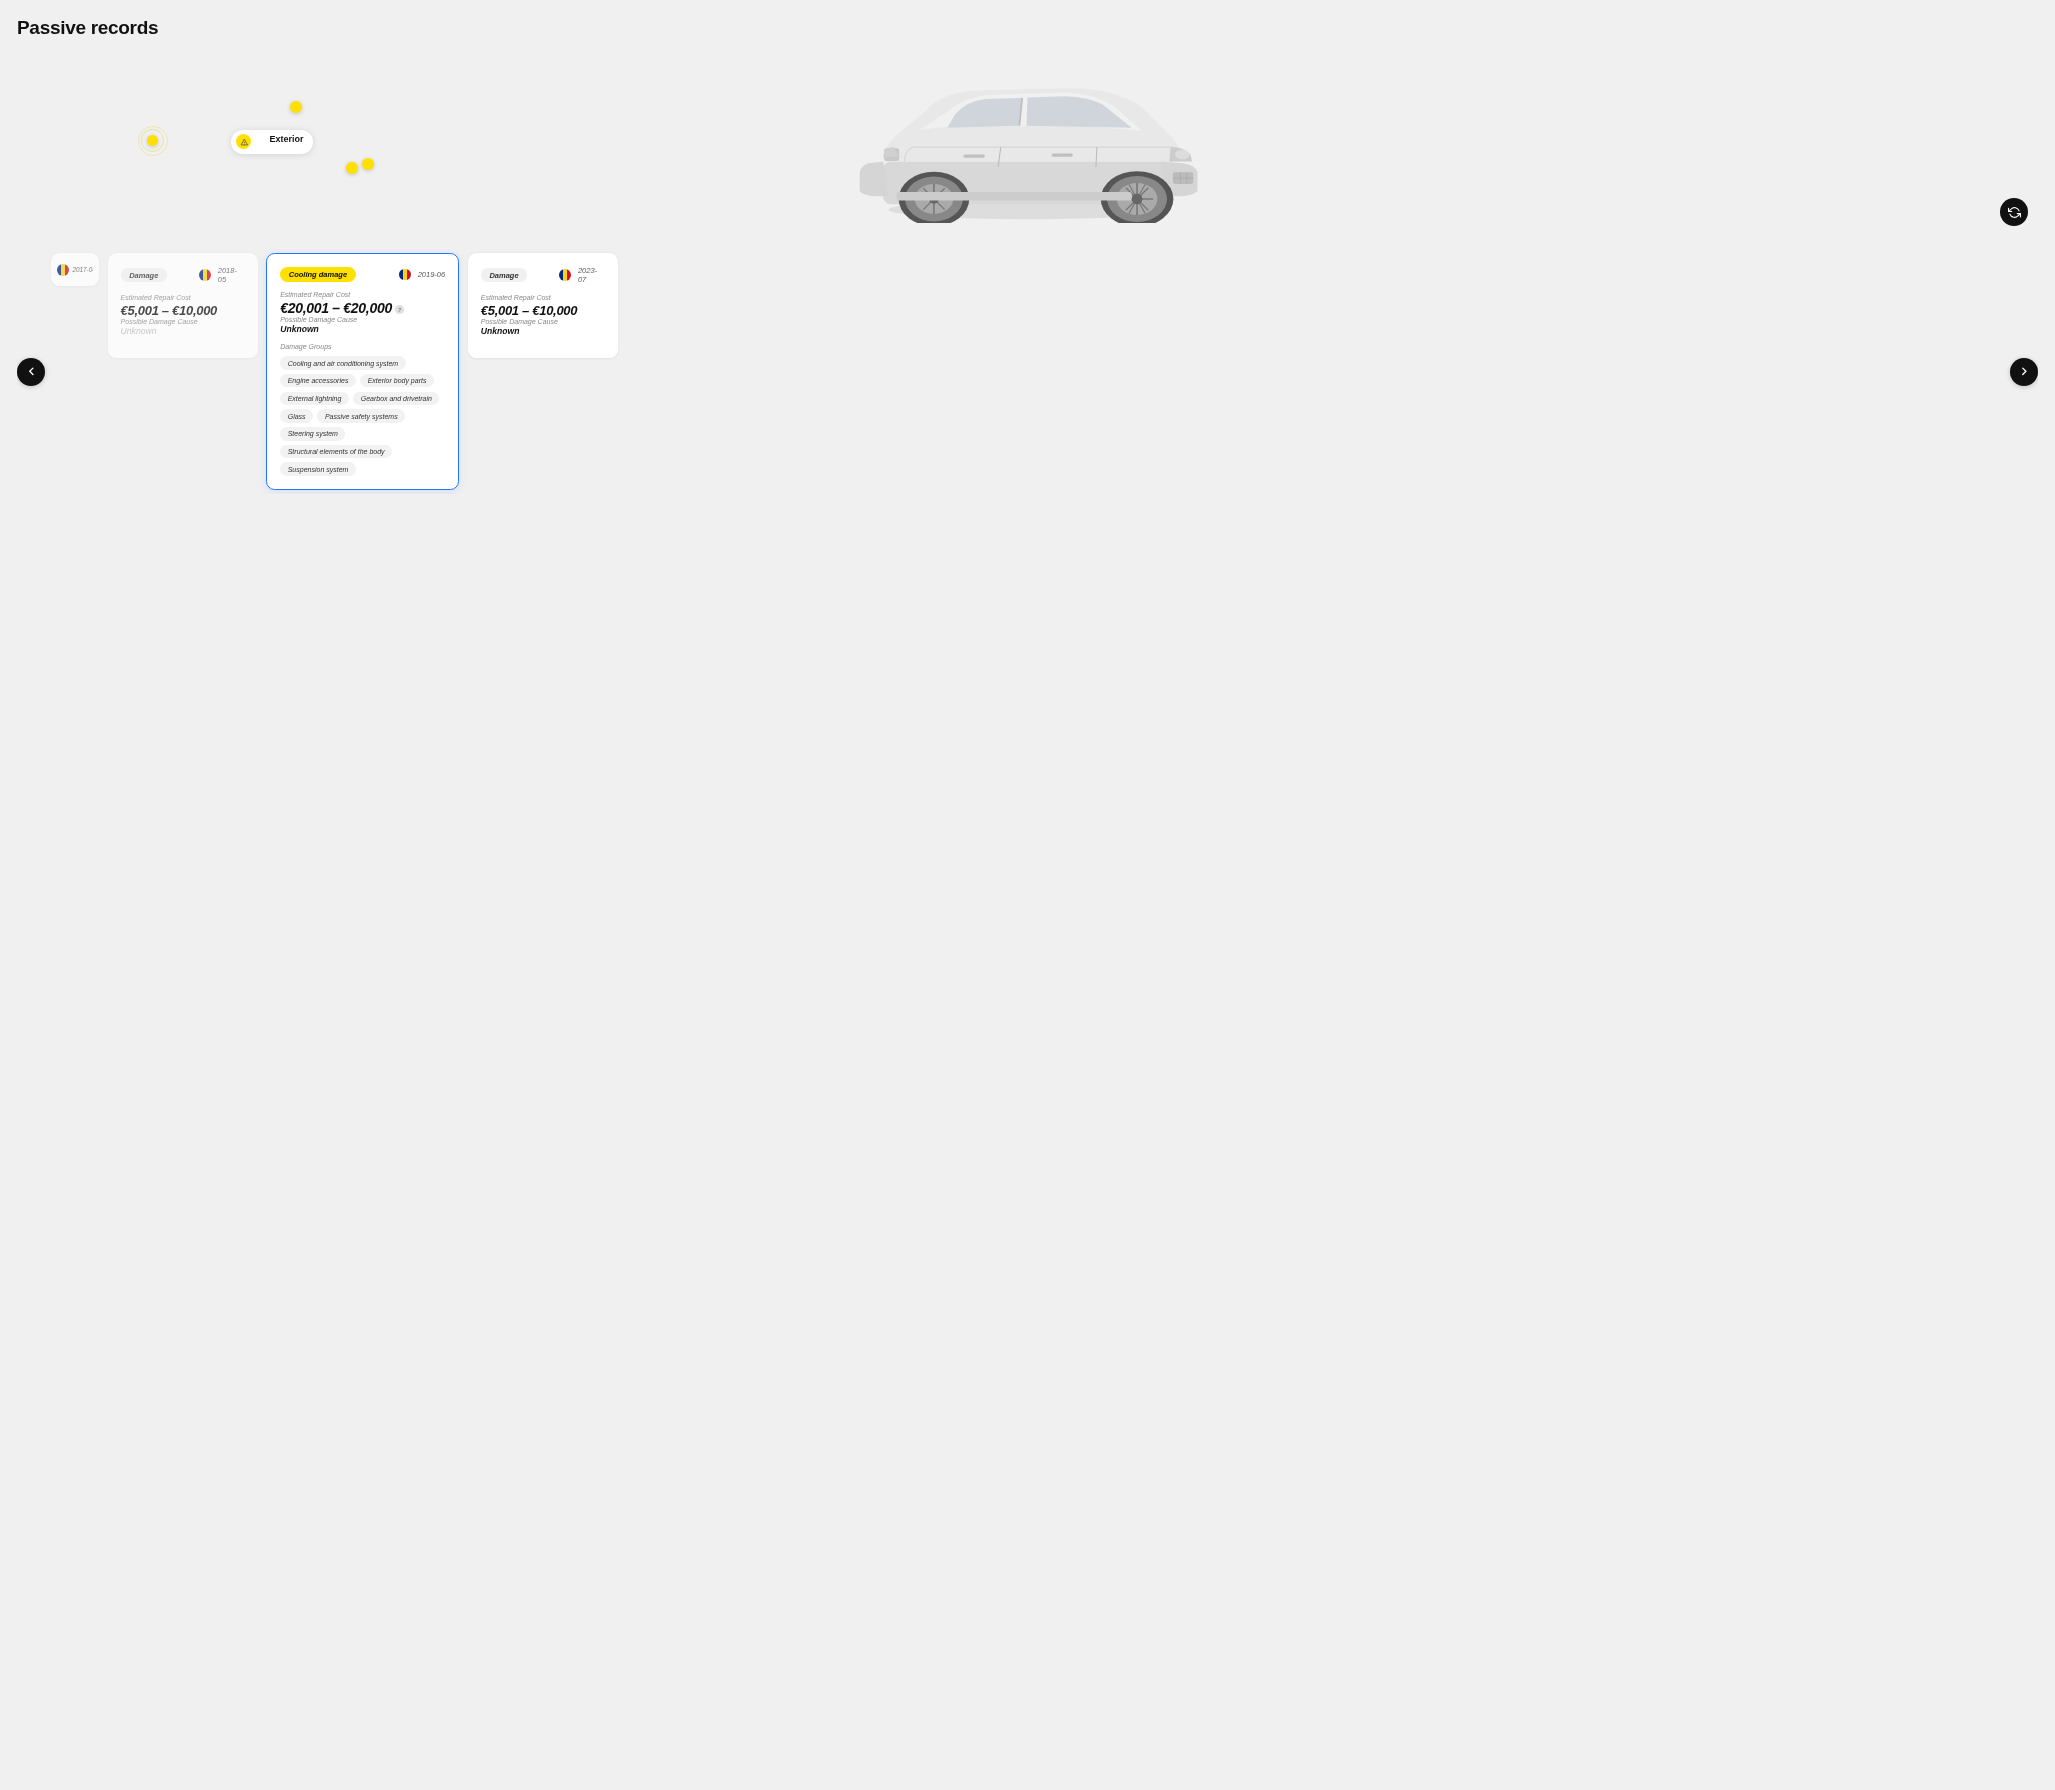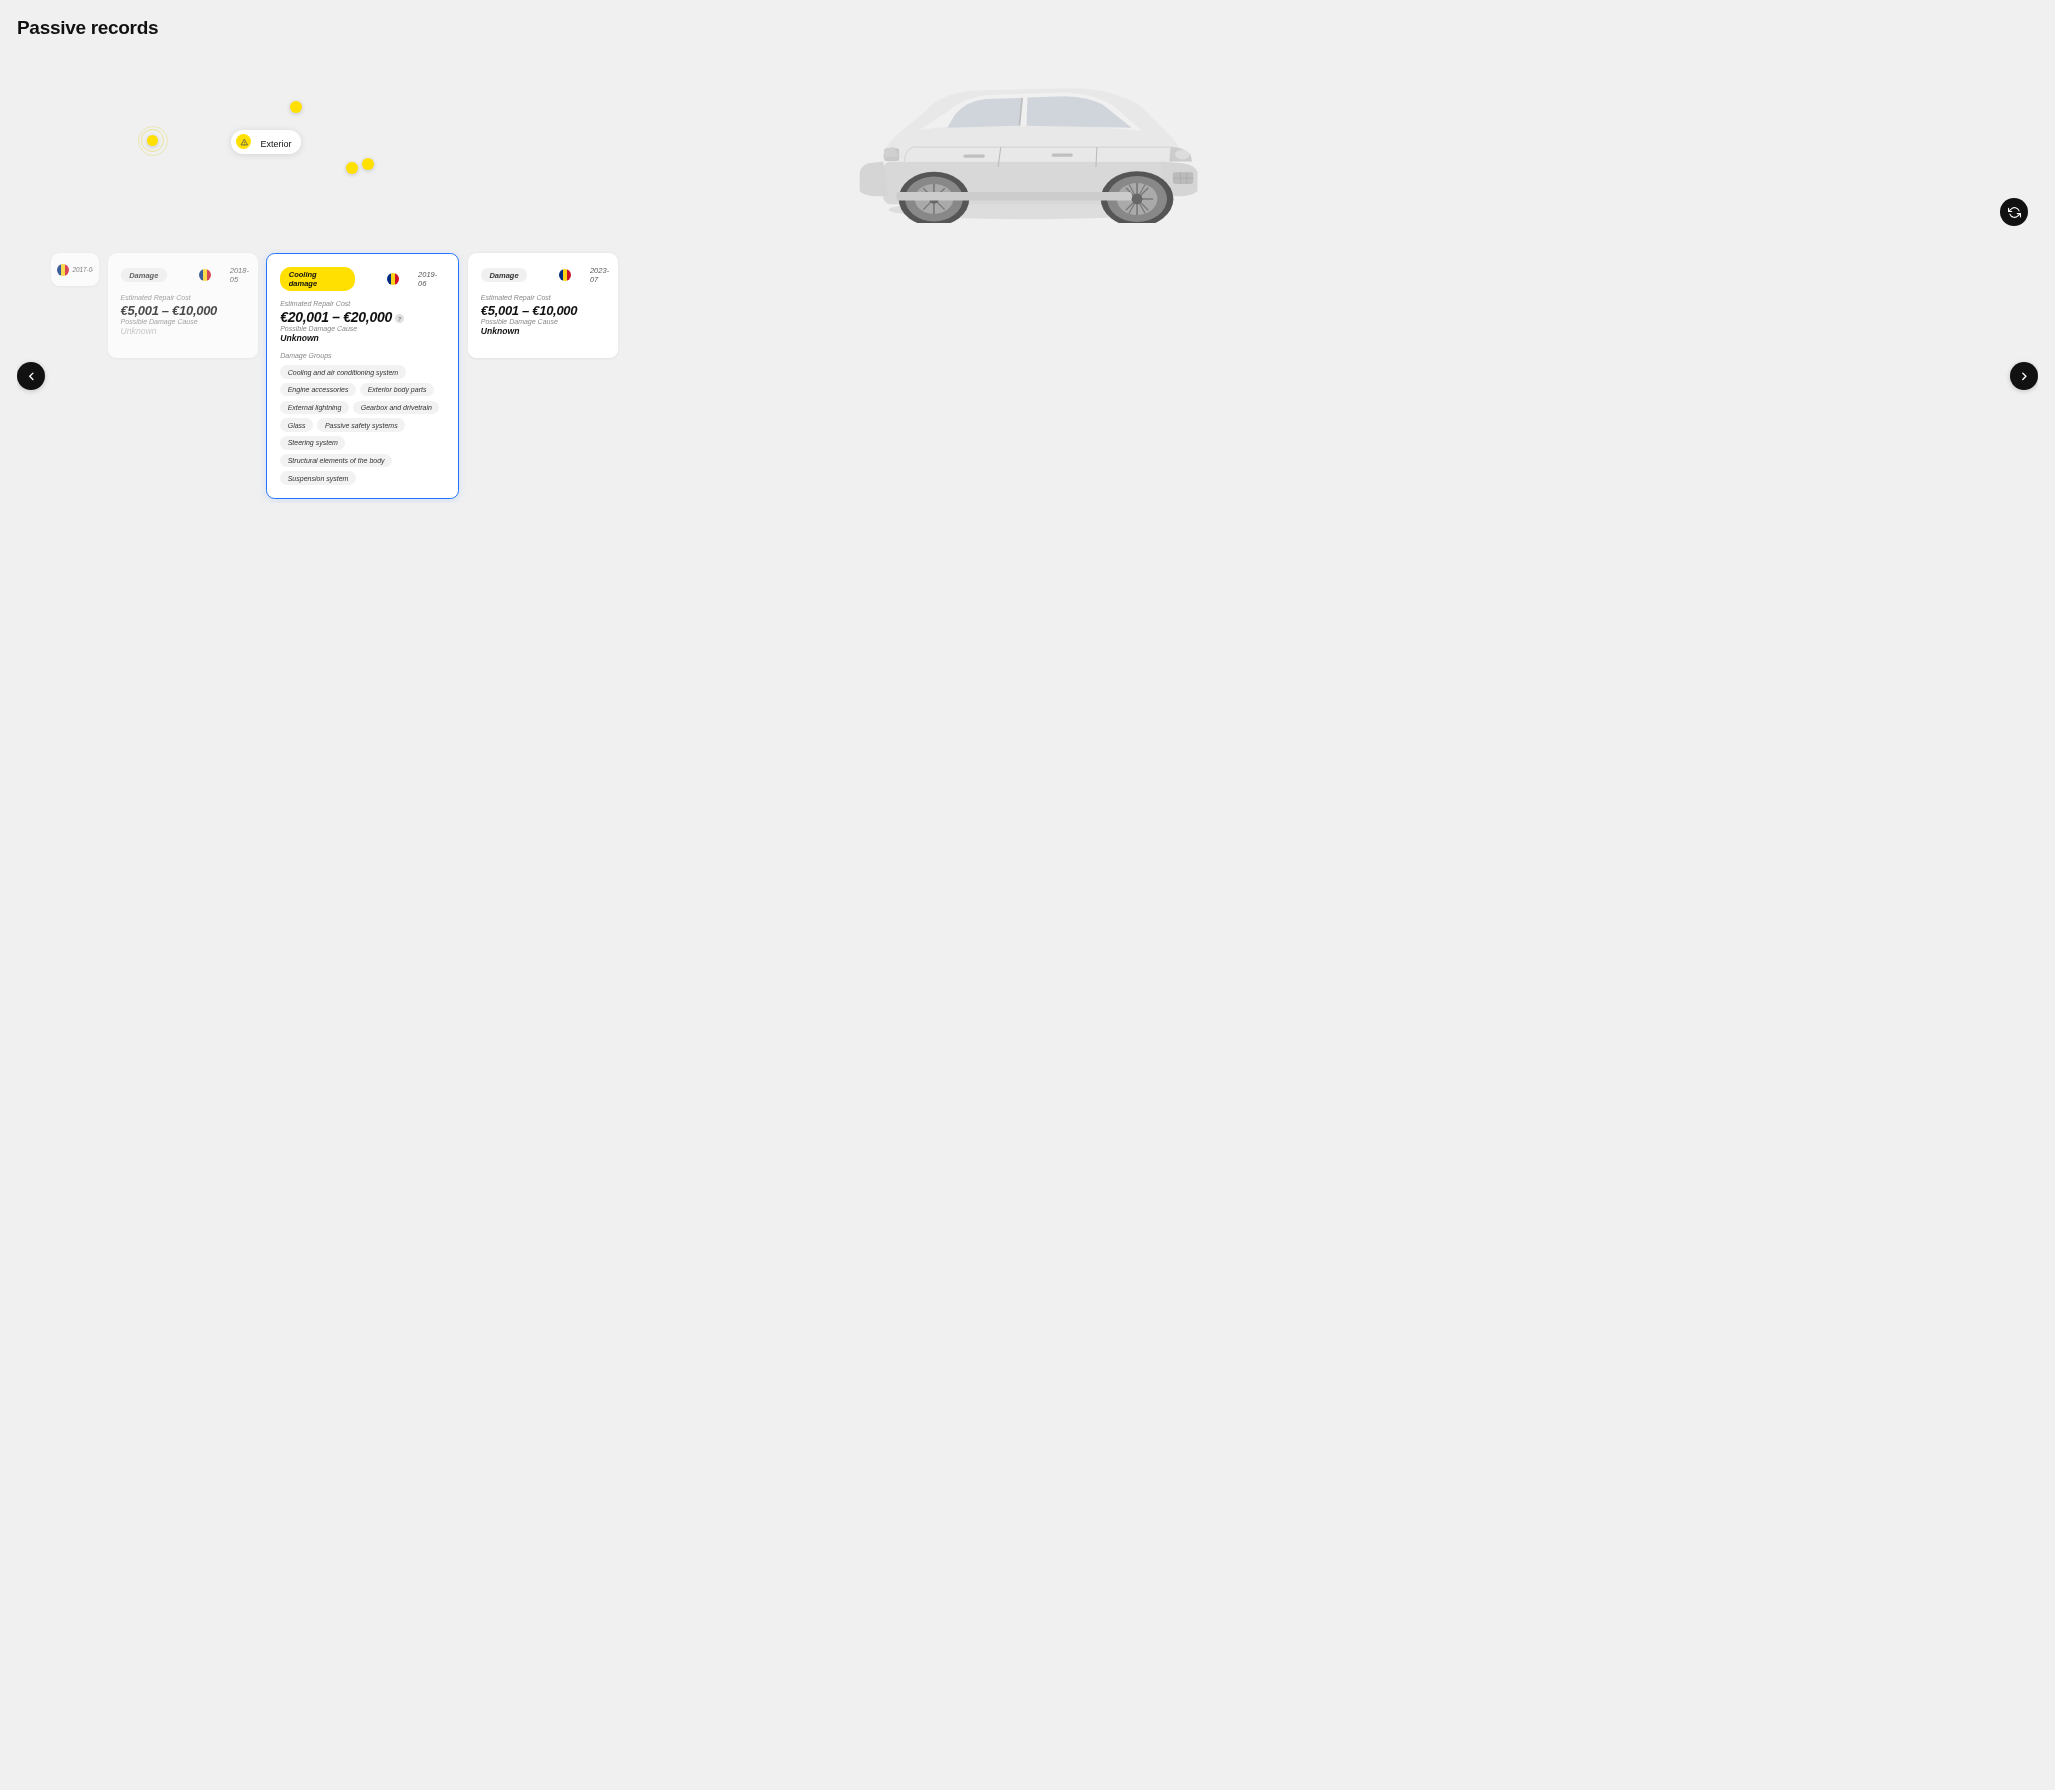--- a/index.html
+++ b/index.html
@@ -48,28 +48,28 @@
       border-radius: 50%;
       box-shadow: 0 1.1px 4.3px rgba(0,0,0,0.18);
     }
 
     
     .exterior-tooltip {
       position: absolute;
       top: 48%;
       left: 46%;
       display: flex;
-      align-items: flex-end;
-      gap: 9px;
+      align-items: flex-start;
+      gap: 18px;
       background: white;
       border-radius: 13px;
       padding: 4.3px 9.6px 4.3px 5.4px;
       box-shadow: 0 1.1px 7.5px rgba(0,0,0,0.12);
       font-size: 9px;
-      font-weight: 400;
+      font-weight: 700;
     }
 
     .tooltip-warning {
       width: 15px;
       height: 15px;
       background: #FFE000;
       border-radius: 50%;
       display: flex;
       align-items: center;
       justify-content: center;
@@ -172,21 +172,21 @@
     }
 
     .badge-severe {
       background: #FFE000;
       color: #111;
     }
 
     .flag {
       display: flex;
       align-items: center;
-      gap: 19px;
+      gap: 7px;
       font-size: 7.5px;
       color: #555;
       font-weight: 500;
       padding-left: 32px;
     }
 
     
     .flag-circle {
       width: 11.8px;
       height: 11.8px;

